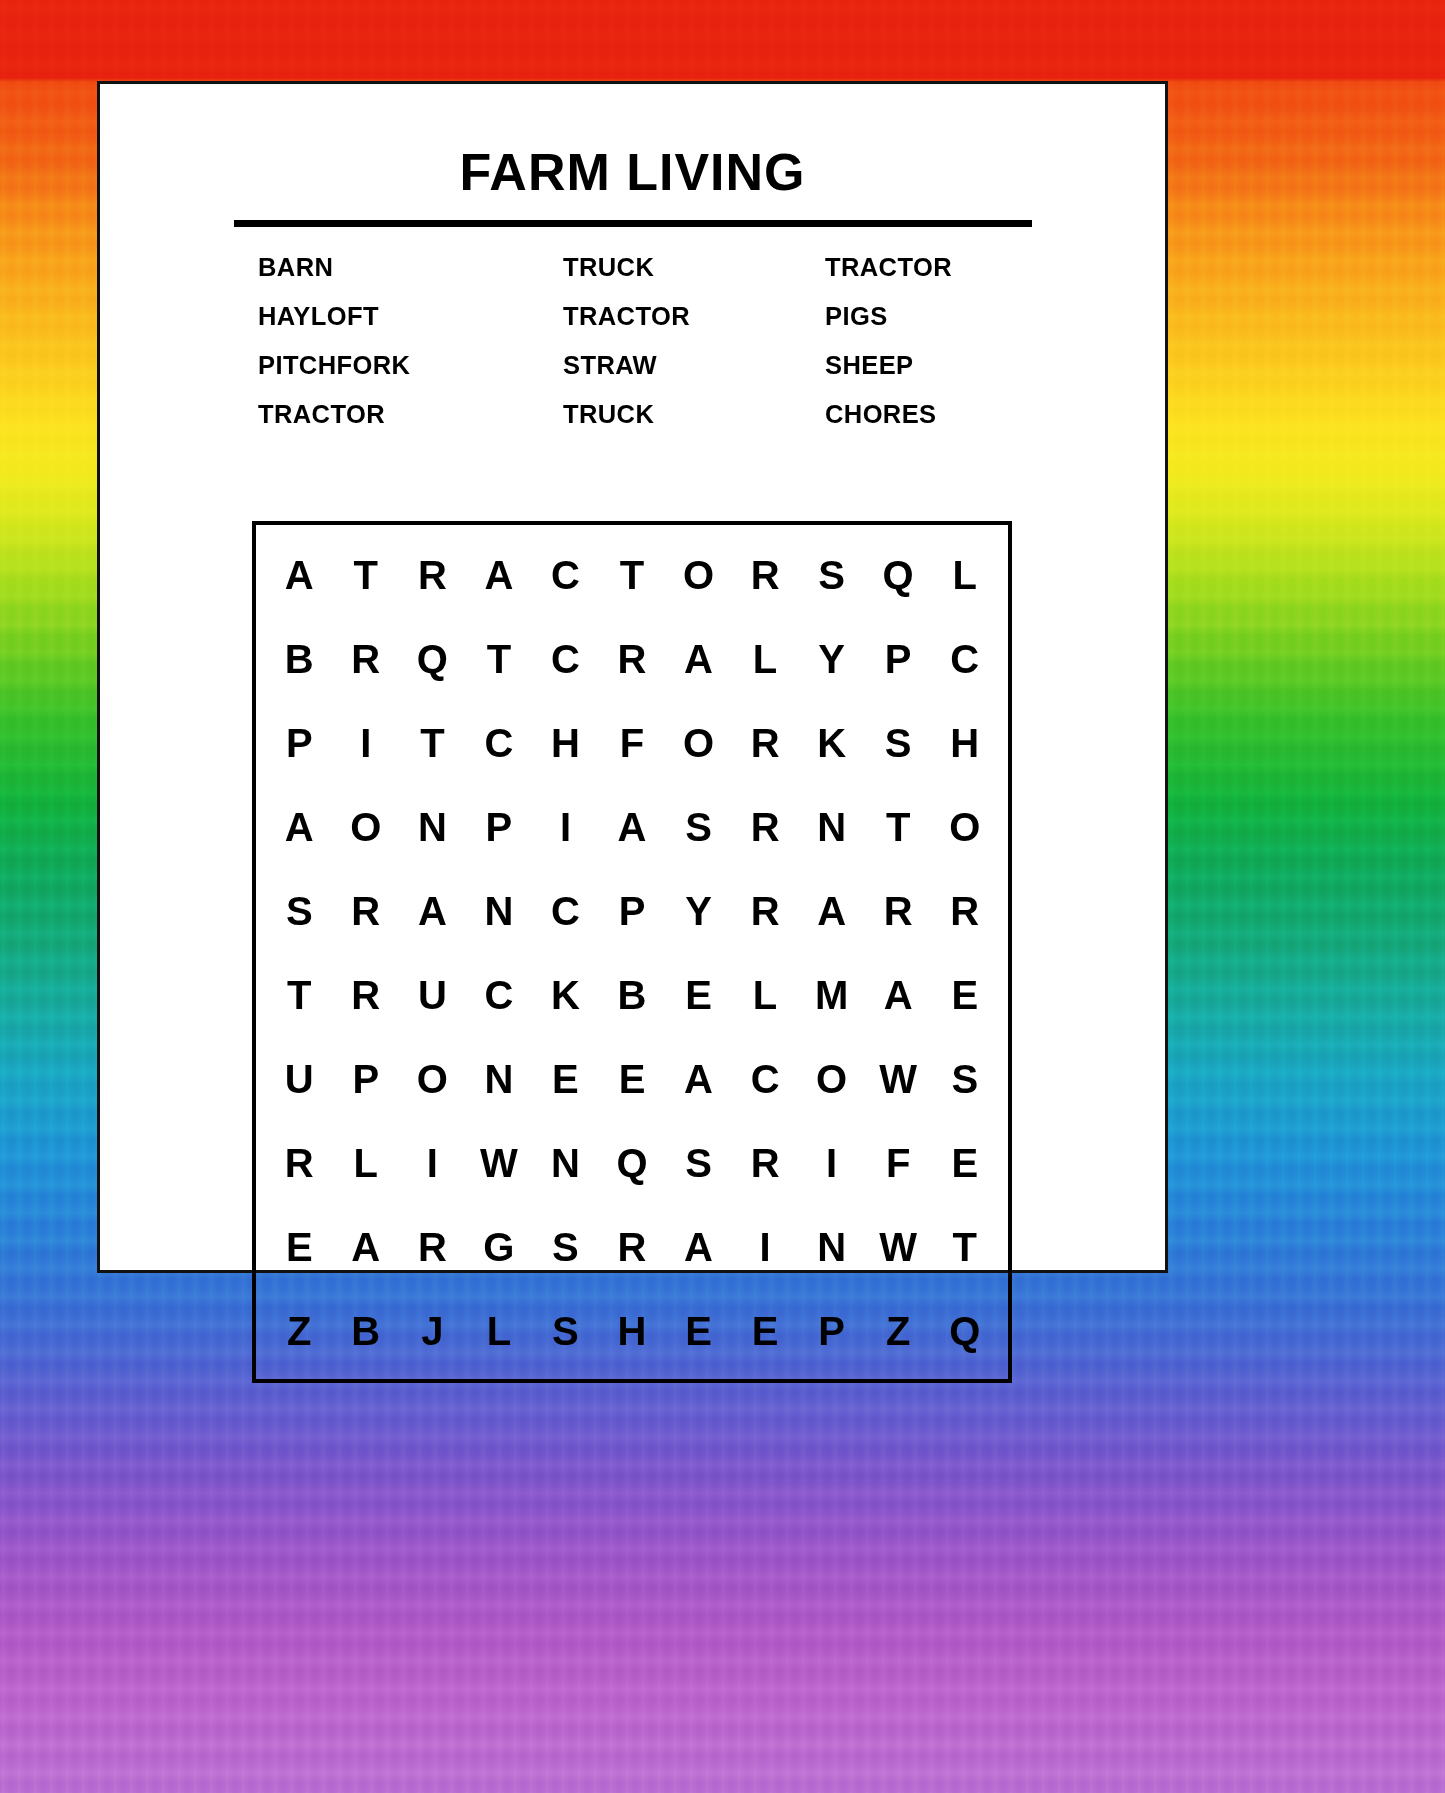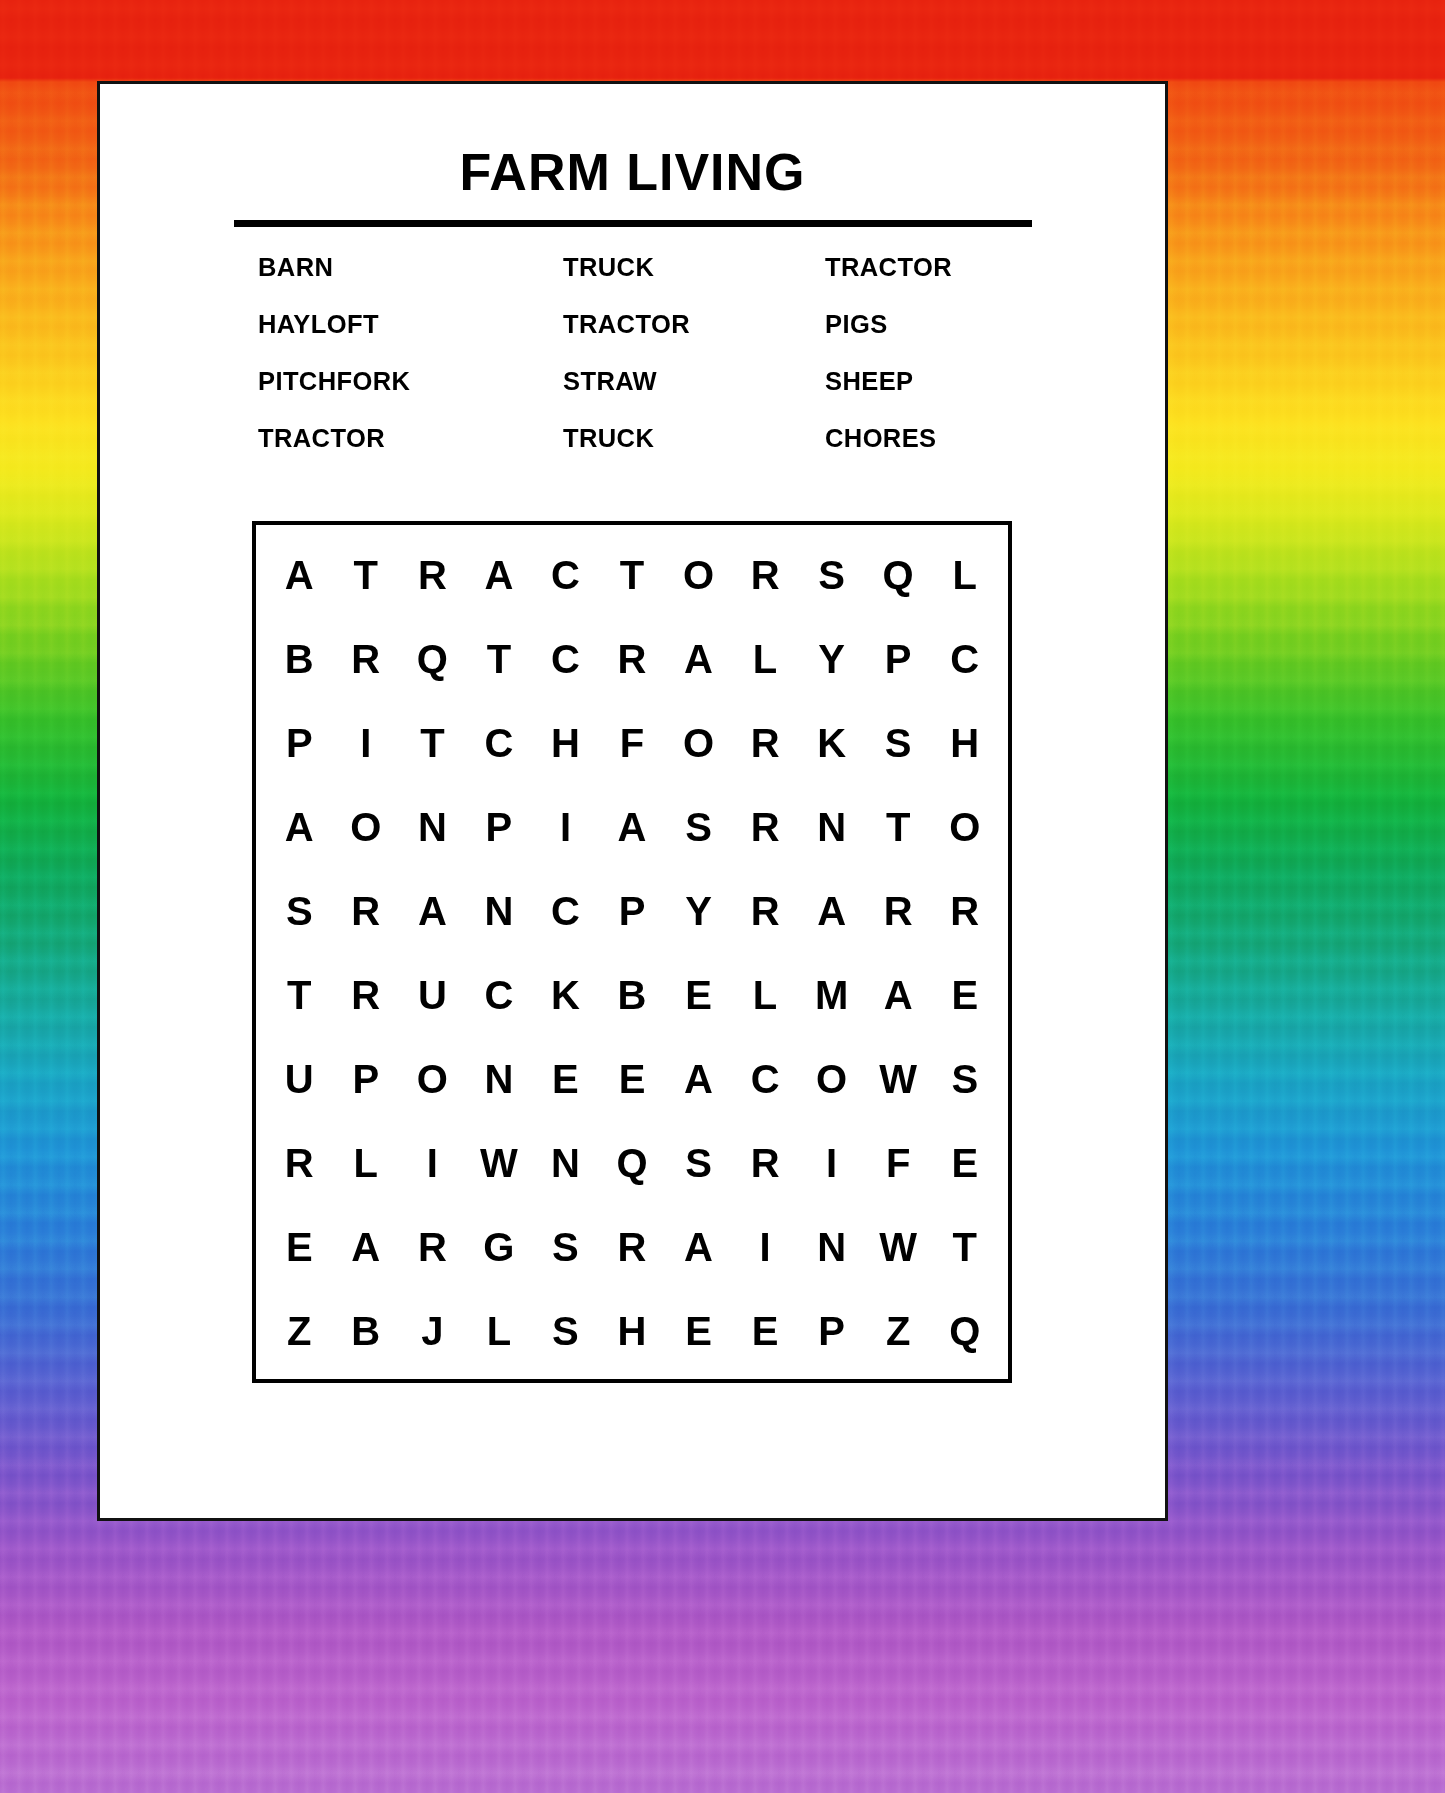--- a/index.html
+++ b/index.html
@@ -80,21 +80,21 @@
     mix-blend-mode: overlay;
     opacity: 0.85;
   }
 
   
   #sheet {
     position: absolute;
     left: 97px;
     top: 81px;
     width: 1071px;
-    height: 1440px;
+    height: 1192px;
     background: #ffffff;
     border: 3px solid #111111;
     box-sizing: border-box;
   }
 
   .title {
     text-align: center;
     font-size: 52px;
     font-weight: bold;
     letter-spacing: 1px;
@@ -114,21 +114,21 @@
     font-size: 39px;
     font-weight: bold;
     color: #000;
     margin-top: 22px;
   }
 
   .wordlist {
     display: grid;
     grid-template-columns: 305px 262px auto;
     margin: 26px 12px 0 158px;
-    row-gap: 28px;
+    row-gap: 20px;
   }
   .word {
     font-size: 25.5px;
     font-weight: bold;
     letter-spacing: 0.4px;
     color: #000;
     white-space: nowrap;
   }
 
   

